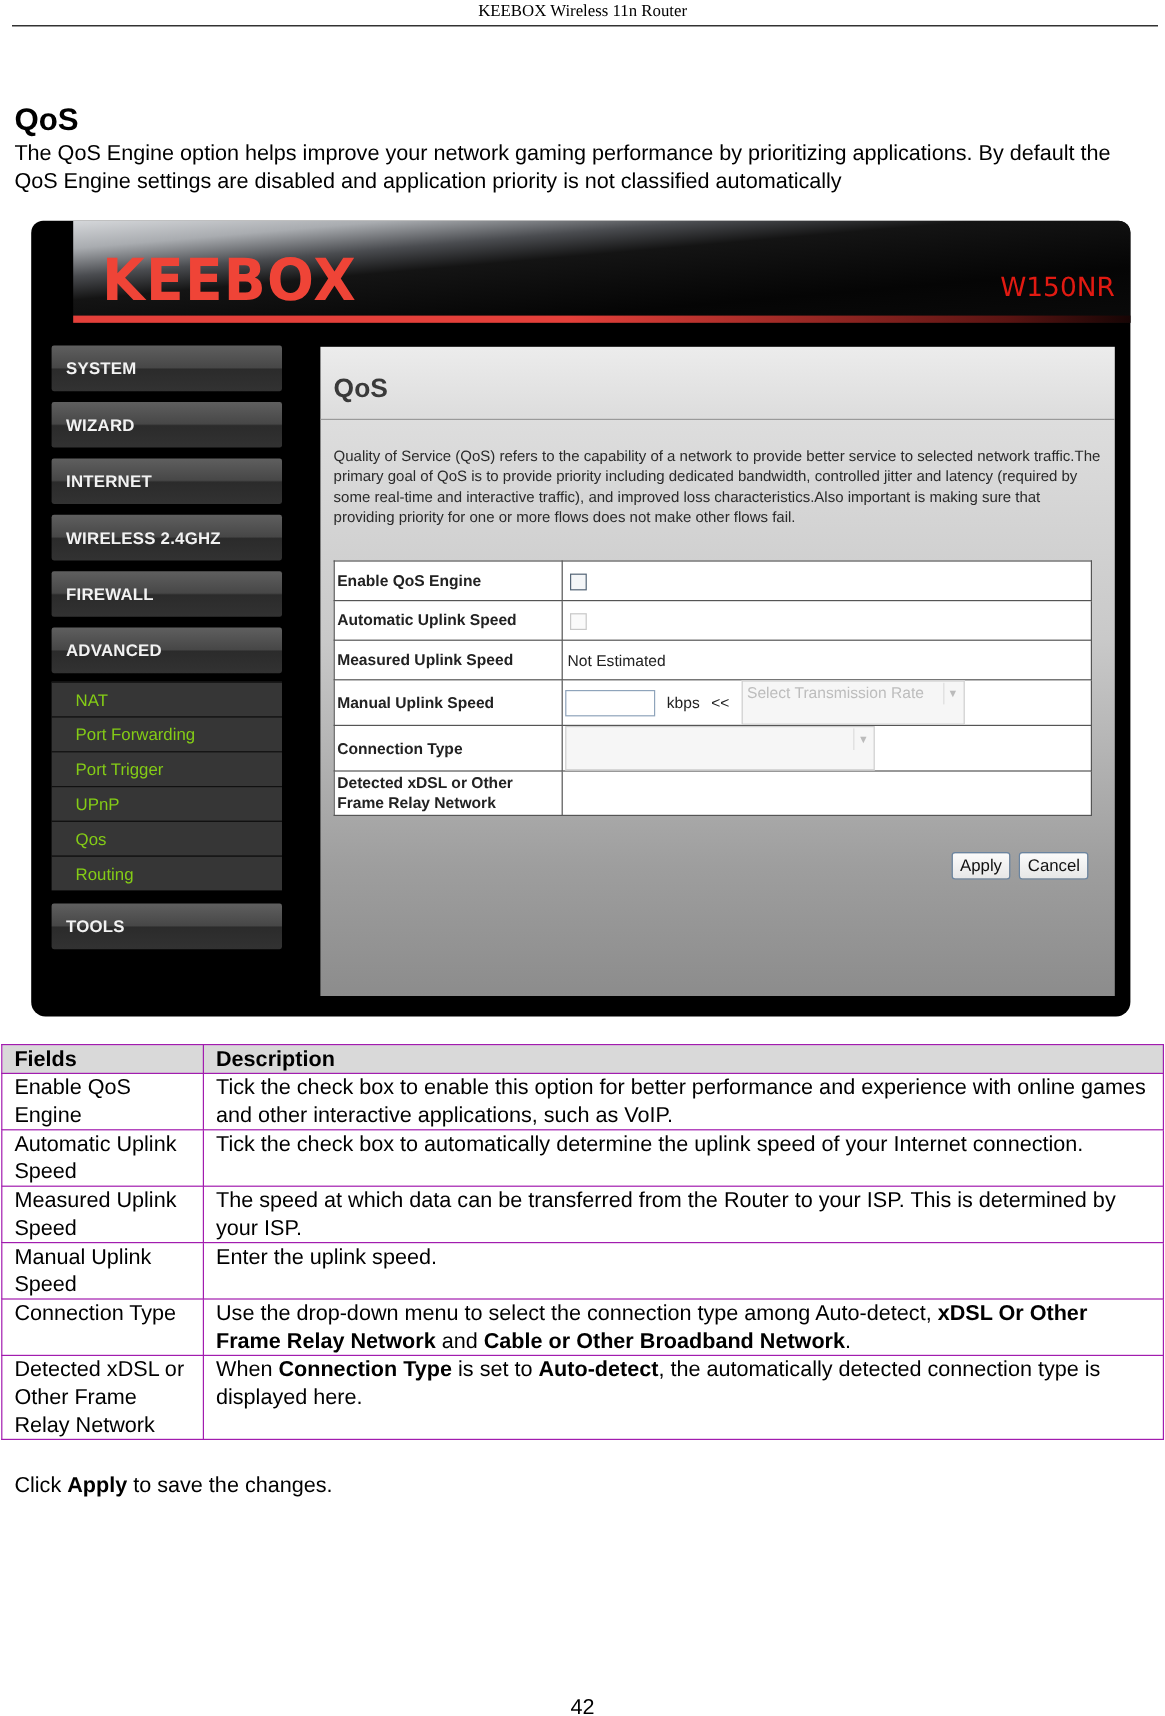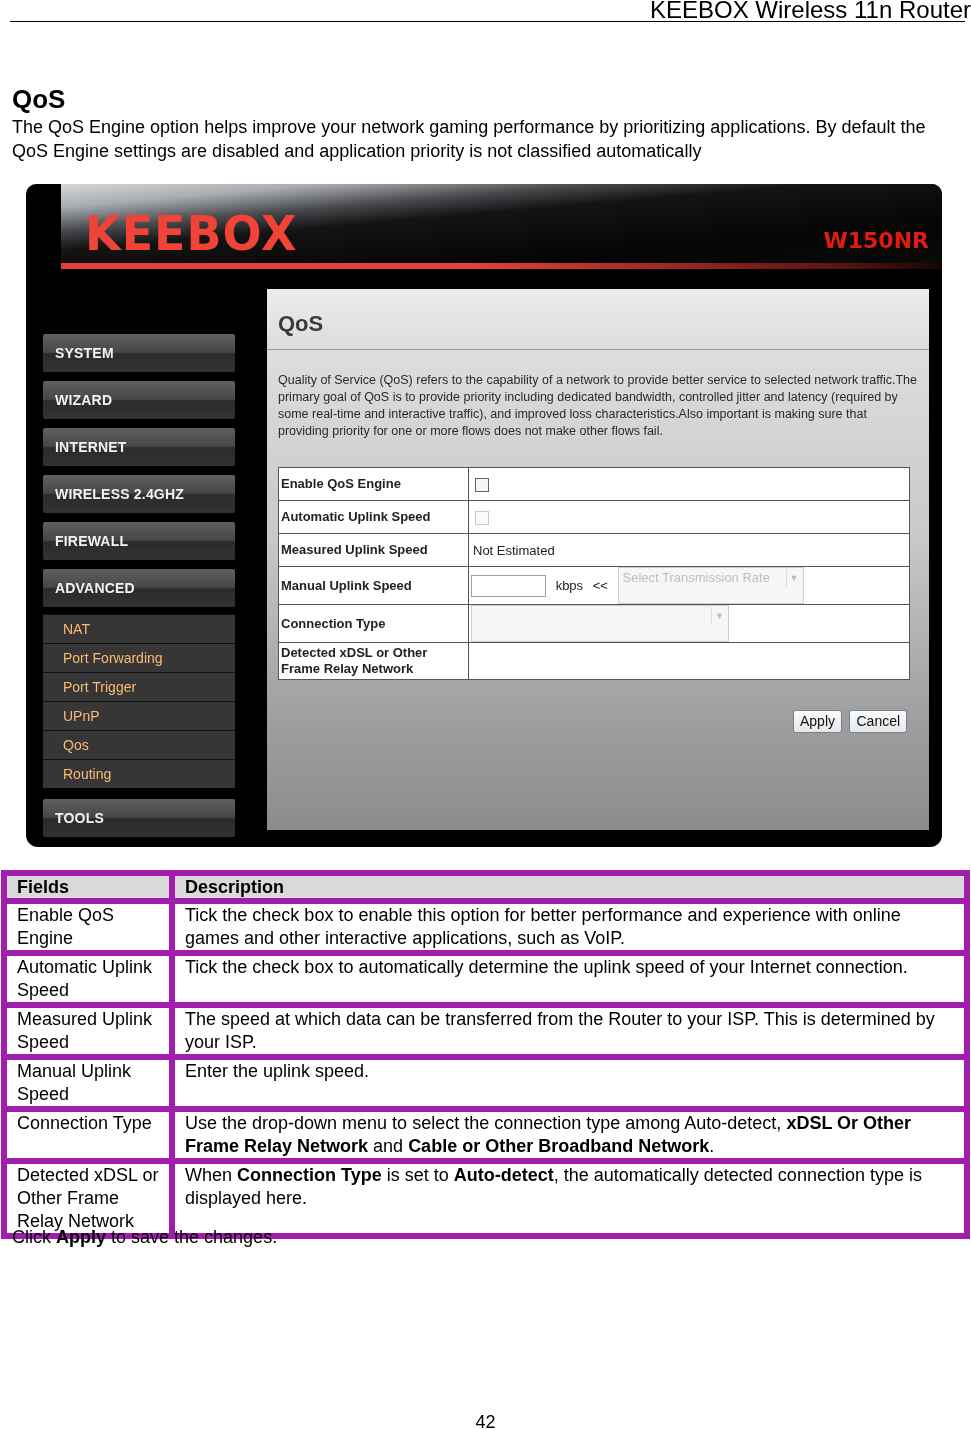--- a/index.html
+++ b/index.html
@@ -1,38 +1,38 @@
 <!DOCTYPE html>
 <html><head>
 <meta charset="utf-8">
 <style>
   * { box-sizing: border-box; margin: 0; padding: 0; }
   html, body { width: 971px; height: 1430px; background: #ffffff; }
   body { position: relative; font-family: "Liberation Sans", sans-serif; color: #000; overflow: hidden; }
 
-  .doc-header { position: absolute; top: 0; left: 0; width: 971px; height: 22px; text-align: right; font-size: 24px; line-height: 19px; }
+  .doc-header { position: absolute; top: 0; left: 0; width: 971px; height: 22px; text-align: center; font-size: 14px; line-height: 19px; font-family: Liberation Serif, serif; }
   .doc-header-rule { position: absolute; top: 21px; left: 10px; width: 955px; height: 1px; background: #000; }
 
   .section-title { position: absolute; left: 12px; top: 84px; font-size: 26px; font-weight: bold; }
   .intro { position: absolute; left: 12px; top: 116px; width: 945px; font-size: 18px; line-height: 23.5px; }
 
   
   .shot { position: absolute; left: 26px; top: 184px; width: 916px; height: 663px; background: #000; border-radius: 10px 10px 12px 12px; overflow: hidden; }
   .shot-banner { position: absolute; left: 0; top: 0; width: 916px; height: 85px;
     background: linear-gradient(175deg, #d5d7da 0%, #a9acb0 14%, #4a4c50 28%, #141414 40%, #050505 70%, #0b0b0b 100%); margin-left: 35px; }
   .shot-banner::after { content: ""; position: absolute; left: 0; right: 0; bottom: 0; height: 6px; background: linear-gradient(90deg, #e4403a 0%, #e4403a 45%, #5a1412 85%, #000 100%); }
   .brand { position: absolute; left: 24px; top: 22px; font-family: "DejaVu Sans", sans-serif; font-weight: bold; font-size: 46px; letter-spacing: 1px; color: #ef4437; transform: scaleY(1.05); }
-  .model { position: absolute; right: 48px; top: 44px; font-family: "DejaVu Sans", sans-serif; font-weight: bold; font-size: 22px; color: #e11a12; }
+  .model { position: absolute; right: 48px; top: 44px; font-family: "DejaVu Sans", sans-serif; font-weight: normal; font-size: 22px; color: #e11a12; }
 
-  .sidebar { position: absolute; left: 17px; top: 104px; width: 153px; margin-top: 46px; }
+  .sidebar { position: absolute; left: 17px; top: 104px; width: 153px; }
   .nav-btn { display: block; width: 192px; height: 38px; margin-bottom: 9px; border-radius: 2px;
     background: linear-gradient(180deg, #5f5f5f 0%, #474747 48%, #2b2b2b 52%, #323232 100%);
     color: #f2f2f2; font-weight: bold; font-size: 14px; line-height: 38px; padding-left: 12px; letter-spacing: 0.2px; }
   .subnav { width: 192px; margin-top: -2px; margin-bottom: 11px; }
-  .sub-item { display: block; height: 29px; border-top: 1px solid #111; background: #363636; color: #fdba74; font-size: 14px; line-height: 28px; padding-left: 20px; }
+  .sub-item { display: block; height: 29px; border-top: 1px solid #111; background: #363636; color: #84cc16; font-size: 14px; line-height: 28px; padding-left: 20px; }
 
   .panel { position: absolute; left: 241px; top: 105px; width: 662px; height: 541px;
     background: linear-gradient(180deg, #ececec 0%, #dedede 10%, #c9c9c9 45%, #9e9e9e 80%, #8c8c8c 100%); }
   .panel-title { height: 61px; border-bottom: 1px solid #9a9a9a; padding: 22px 0 0 11px; font-size: 22px; font-weight: bold; color: #3a3a3a; }
   .panel-desc { padding: 22px 12px 0 11px; font-size: 12.5px; line-height: 17px; color: #2a2a2a; }
 
   .form-table { position: absolute; left: 11px; top: 178px; width: 632px; border-collapse: collapse; background: #fff; }
   .form-table td { border: 1px solid #555; height: 33px; font-size: 13px; color: #222; }
   .form-table td.lbl { width: 190px; font-weight: bold; padding-left: 2px; line-height: 16px; }
   .form-table td.val { padding-left: 6px; }
@@ -43,21 +43,21 @@
   .select { display: inline-block; position: relative; height: 37px; border: 1px solid #cfcfcf; background: #f6f6f6; color: #bdbdbd; font-size: 13px; line-height: 20px; padding-left: 4px; vertical-align: middle; }
   .select .arrow { position: absolute; right: 1px; top: 1px; width: 16px; height: 18px; border-left: 1px solid #ddd; color: #bbb; font-size: 9px; text-align: center; line-height: 18px; }
   .sel-rate { width: 186px; }
   .sel-conn { width: 258px; }
 
   .btn-row { position: absolute; left: 526px; top: 421px; }
   .ui-btn { display: inline-block; height: 23px; padding: 0 6px; border: 1px solid #6a84a0; border-radius: 3px; background: linear-gradient(180deg, #fbfbfb 0%, #e7e7e7 100%); font-size: 14px; line-height: 21px; color: #111; margin-right: 3px; }
 
   
   .fields { position: absolute; left: 1px; top: 870px; width: 969px; border-collapse: collapse; font-size: 18px; }
-  .fields th, .fields td { border: 6px solid #a21caf; vertical-align: top; text-align: left; line-height: 23px; padding: 0 10px; }
+  .fields th, .fields td { border: 1px solid #a21caf; vertical-align: top; text-align: left; line-height: 23px; padding: 0 10px; }
   .fields th { background: #d9d9d9; font-weight: bold; height: 24px; line-height: 22px; }
   .fields td.f { width: 168px; }
   .fields tr.r2 td { height: 47px; }
   .fields tr.r3 td { height: 70px; }
 
   .footer-note { position: absolute; left: 12px; top: 1227px; font-size: 18px; }
   .page-num { position: absolute; left: 0; width: 971px; top: 1412px; text-align: center; font-size: 18px; }
 </style>
 </head>
 <body>

